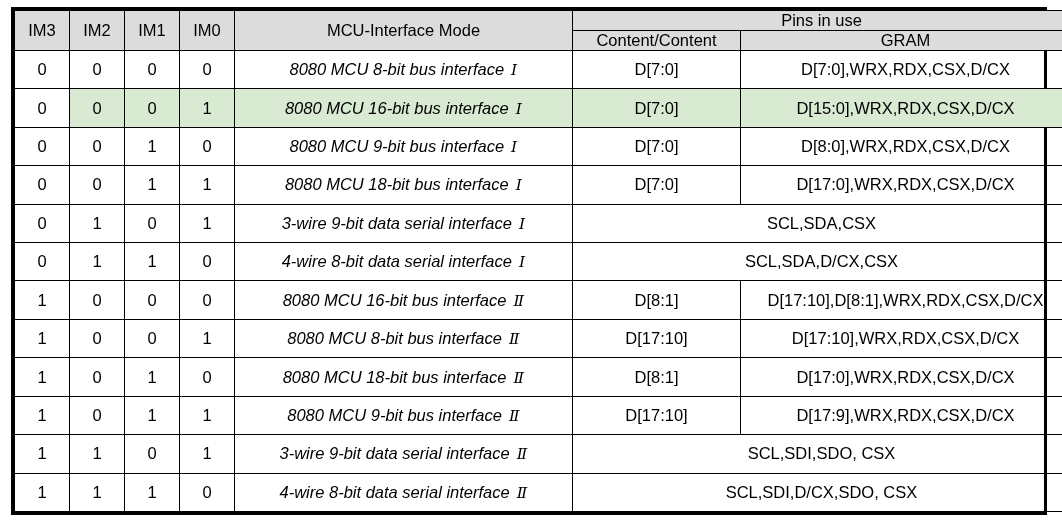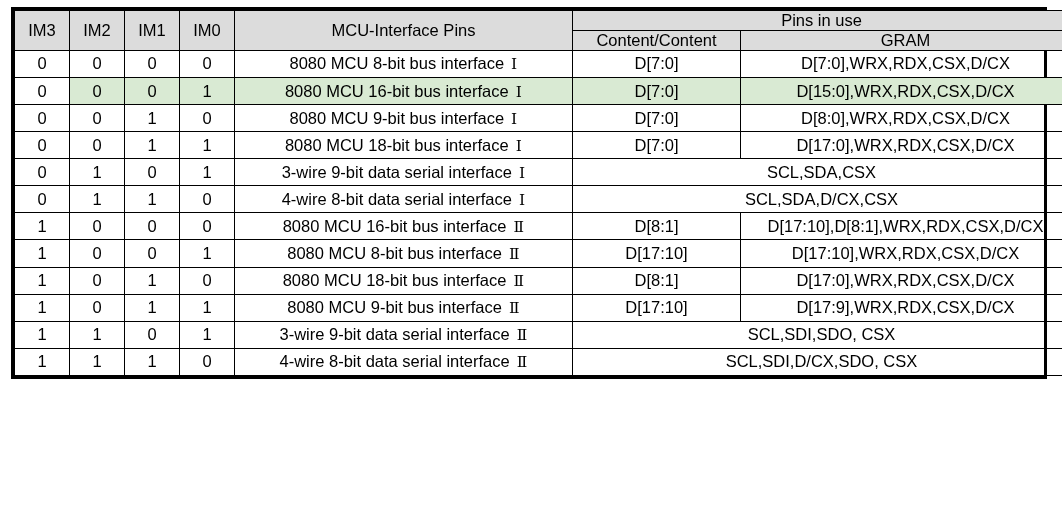--- a/index.html
+++ b/index.html
@@ -13,21 +13,21 @@
     font-family: "Liberation Sans", sans-serif;
     color: #000000;
     overflow: hidden;
   }
 
   #table-wrap {
     position: absolute;
     left: 11px;
     top: 7px;
     width: 1036px;
-    height: 372px;
+    height: 508px;
     box-sizing: border-box;
     border: 3px solid #000000;
   }
 
   table.mcu-table {
     width: 100%;
     height: 100%;
     border-collapse: collapse;
     table-layout: fixed;
   }
@@ -66,20 +66,21 @@
   col.c-reg  { width: 168px; }
   col.c-gram { width: 330px; }
 
   td.bit {
     font-size: 17px;
   }
 
   td.mode {
     font-size: 16.5px;
     white-space: nowrap;
+    font-style: italic;
   }
 
   td.reg, td.gram {
     font-size: 16.5px;
     white-space: nowrap;
   }
 
   
   .roman {
     font-family: "Liberation Serif", "DejaVu Serif", serif;
@@ -106,21 +107,21 @@
       <col class="c-mode">
       <col class="c-reg">
       <col class="c-gram">
     </colgroup>
     <thead>
       <tr>
         <th class="im-head" rowspan="2">IM3</th>
         <th class="im-head" rowspan="2">IM2</th>
         <th class="im-head" rowspan="2">IM1</th>
         <th class="im-head" rowspan="2">IM0</th>
-        <th class="mode-head" rowspan="2">MCU-Interface Pins</th>
+        <th class="mode-head" rowspan="2">MCU-Interface Mode</th>
         <th class="pins-head" colspan="2">Pins in use</th>
       </tr>
       <tr>
         <th class="pins-head">Content/Content</th>
         <th class="pins-head">GRAM</th>
       </tr>
     </thead>
     <tbody id="table-body">
         <tr>
           <td class="bit">0</td>

